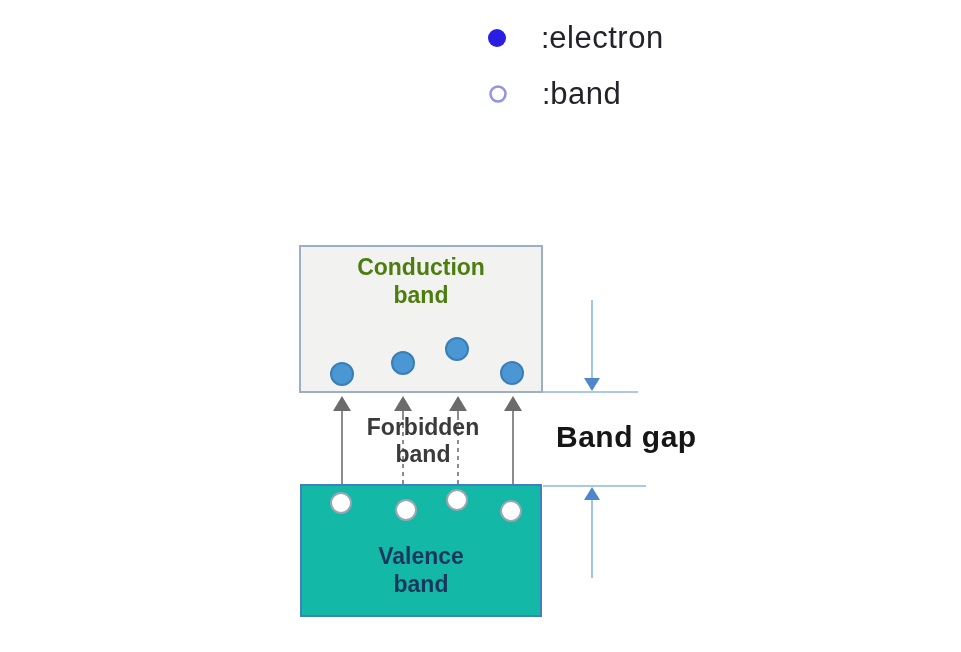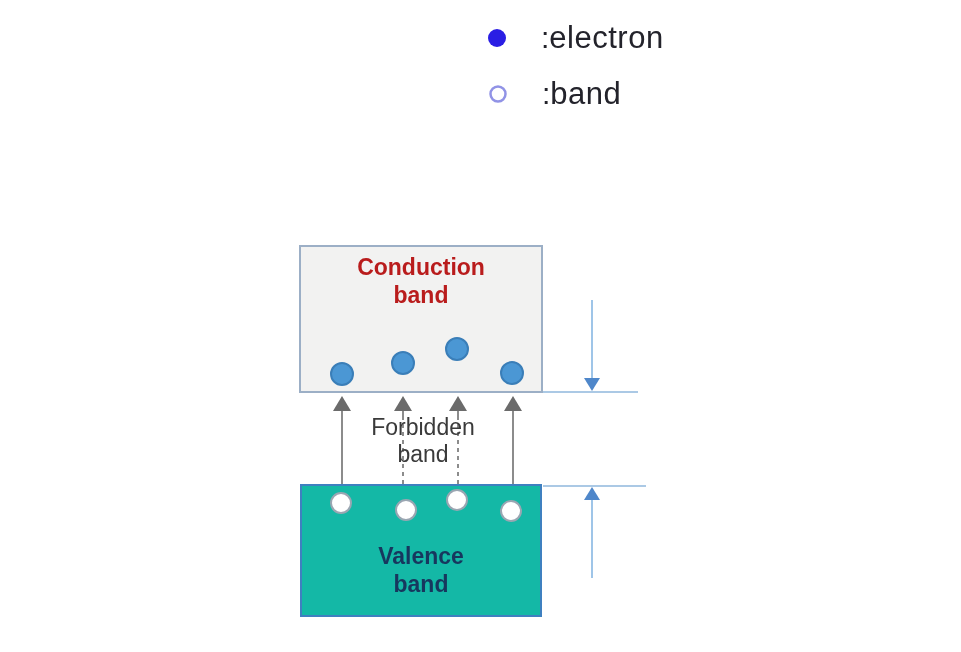--- a/index.html
+++ b/index.html
@@ -18,25 +18,25 @@
   .band-box{position:absolute;box-sizing:border-box;text-align:center;}
   .conduction-box{
     left:299px;top:245px;width:244px;height:148px;
     background:#f2f2f1;border:2px solid #9cafc6;
   }
   .valence-box{
     left:300px;top:484px;width:242px;height:133px;
     background:#14b8a6;border:2px solid #3f80c0;
   }
   .band-label{font-size:23px;font-weight:bold;line-height:28px;}
-  .conduction-label{color:#b91c1c;margin-top:6px;}
+  .conduction-label{color:#4d7c0f;margin-top:6px;}
   .valence-label{color:#17375e;margin-top:56px;}
   .forbidden-label{
     position:absolute;left:340px;top:414px;width:166px;text-align:center;
-    font-size:23px;font-weight:normal;line-height:27px;color:#3a3a3a;z-index:3;
+    font-size:23px;font-weight:bold;line-height:27px;color:#3a3a3a;z-index:3;
   }
   .bandgap-label{
     position:absolute;left:556px;top:420px;width:160px;
     font-size:30px;font-weight:600;color:#161616;z-index:3;letter-spacing:0.5px;
   }
   
   .overlay{position:absolute;left:0;top:0;z-index:2;}
 </style>
 </head>
 <body>
@@ -115,14 +115,15 @@
       <line x1="592" y1="499" x2="592" y2="578" stroke-width="2" stroke="#9fc5e8"></line>
       <polygon points="592,487 584,500 600,500" fill="#4f87ca"></polygon>
     </g>
   </svg>
 
   <div class="forbidden-label">
     <div>Forbidden</div>
     <div>band</div>
   </div>
 
+  <div class="bandgap-label">Band gap</div>
 
 </div>
 
 </body></html>

